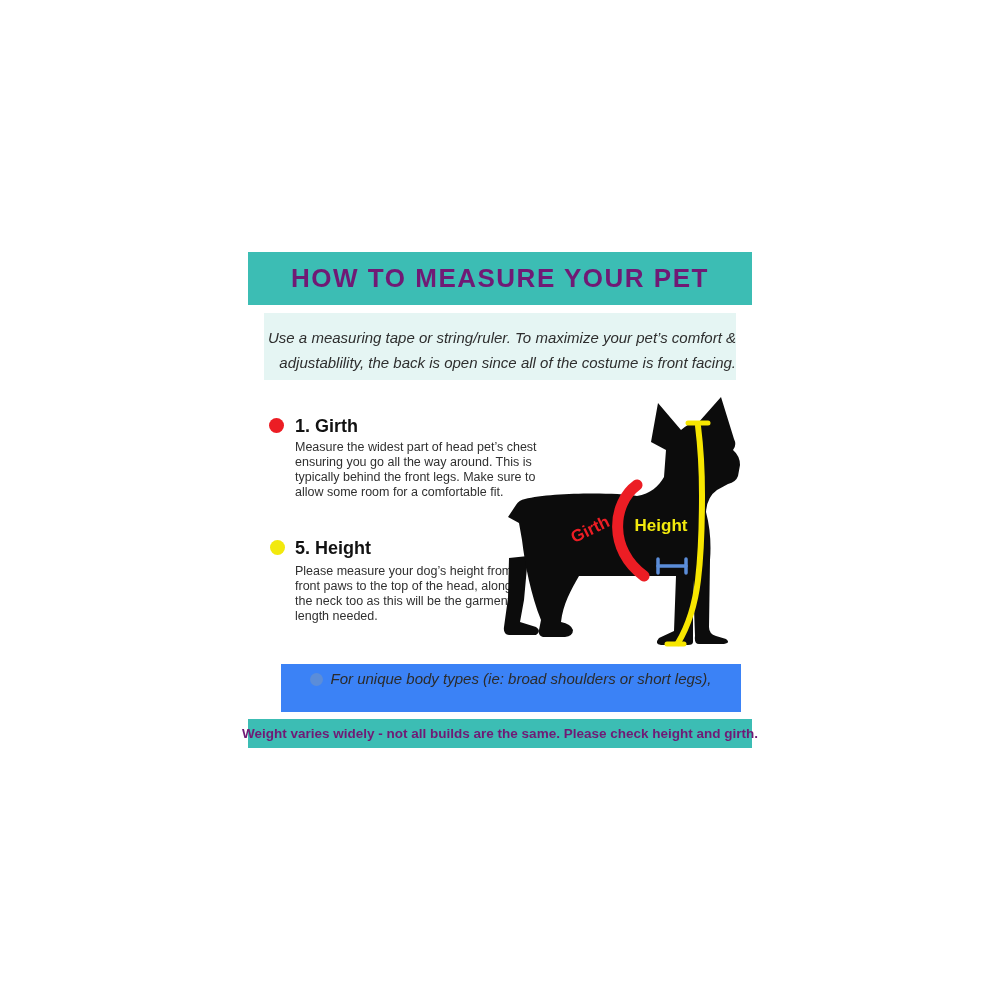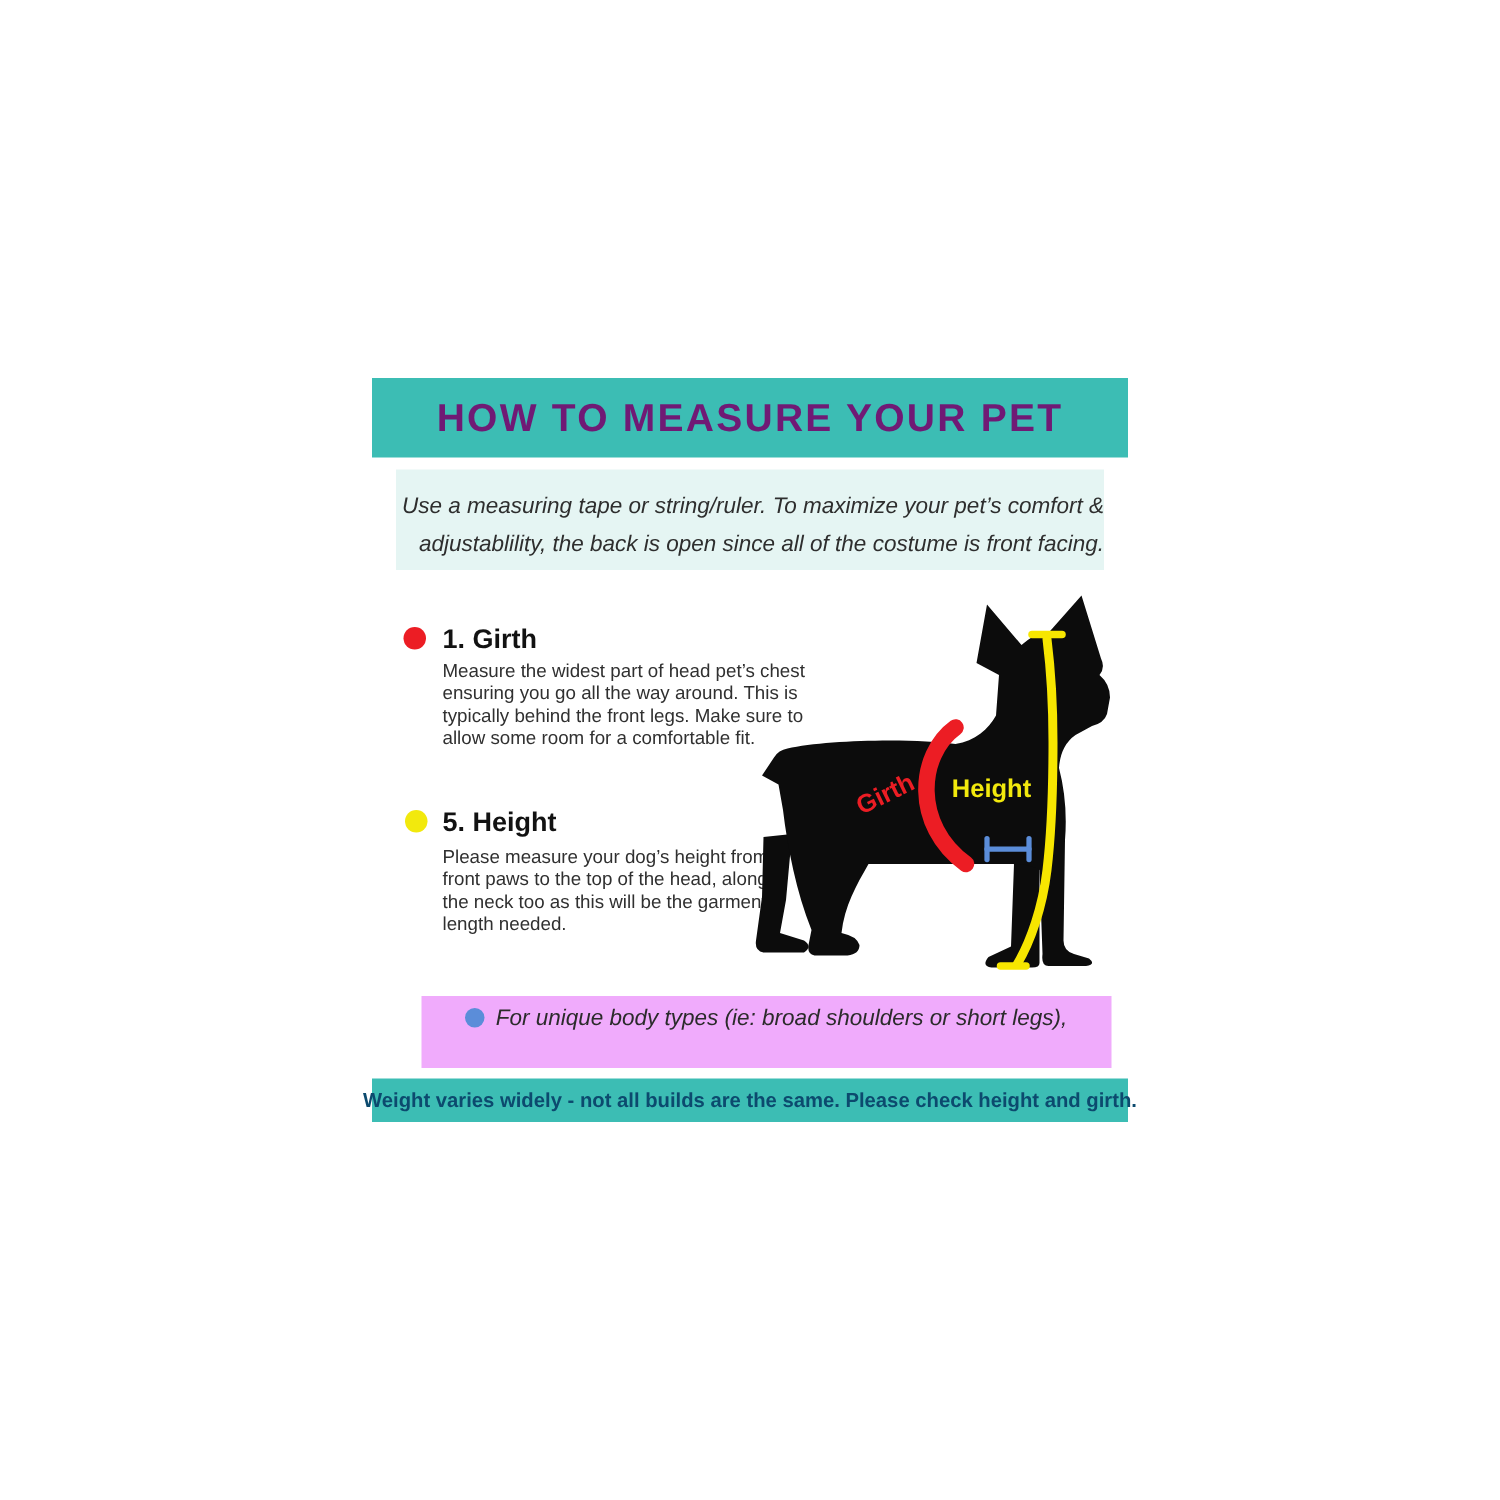--- a/index.html
+++ b/index.html
@@ -53,38 +53,38 @@
   .sec-body.girth { top: 188px; }
   .sec-body.height { top: 312px; }
   .sec-body .bline { white-space: nowrap; }
   
   .dog-wrap {
     position: absolute; left: 247px; top: 138px; width: 250px; height: 260px;
   }
   
   .note-box {
     position: absolute; left: 33px; top: 412px; width: 460px; height: 48px;
-    background: #f0abfc; text-align: center; padding-top: 4px;
+    background: #3b82f6; text-align: center; padding-top: 4px;
   }
   .note-box .line {
     font-style: italic; font-size: 15px; line-height: 21px;
     color: #2b2b2b; white-space: nowrap;
   }
   .note-dot {
     display: inline-block; width: 13px; height: 13px; border-radius: 50%;
     background: #5b8dd9; vertical-align: -2px; margin-right: 7px;
   }
   
   .footer-bar {
     position: absolute; left: 0; top: 467px; width: 504px; height: 29px;
     background: #3cbdb4;
     display: flex; align-items: center; justify-content: center;
   }
   .footer-bar .line {
-    color: #0c4a6e; font-size: 13.5px; font-weight: bold; white-space: nowrap;
+    color: #701a75; font-size: 13.5px; font-weight: bold; white-space: nowrap;
   }
 </style>
 </head>
 <body>
 
 <div class="canvas">
   <div class="poster">
 
     <div class="header-bar">
       <h1>HOW TO MEASURE YOUR PET</h1>

